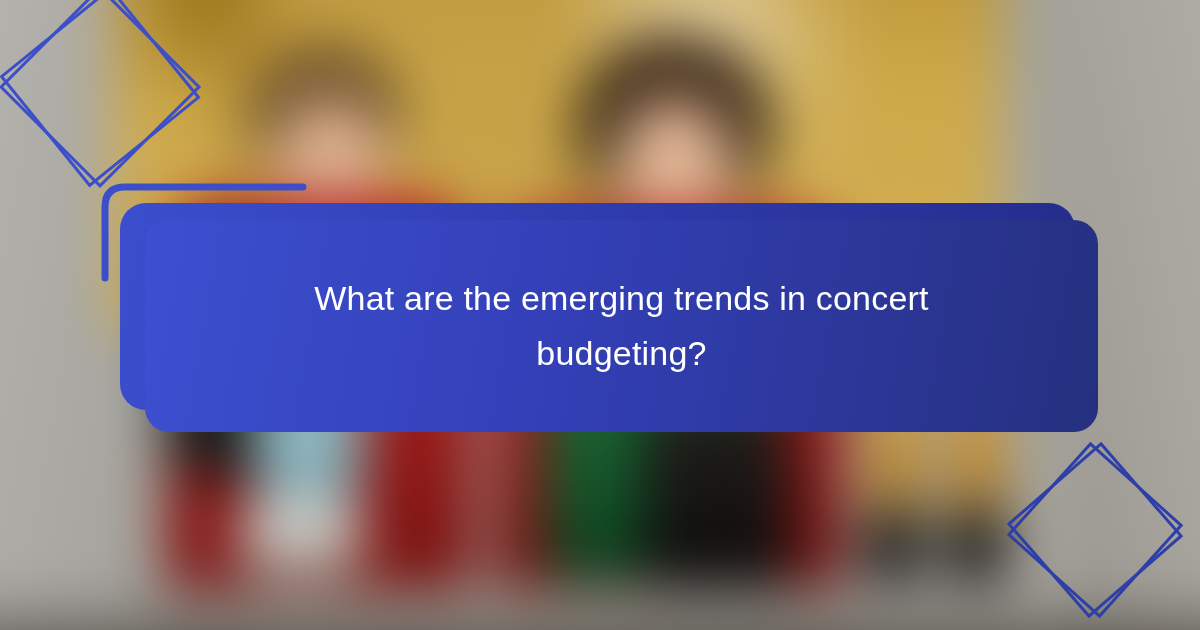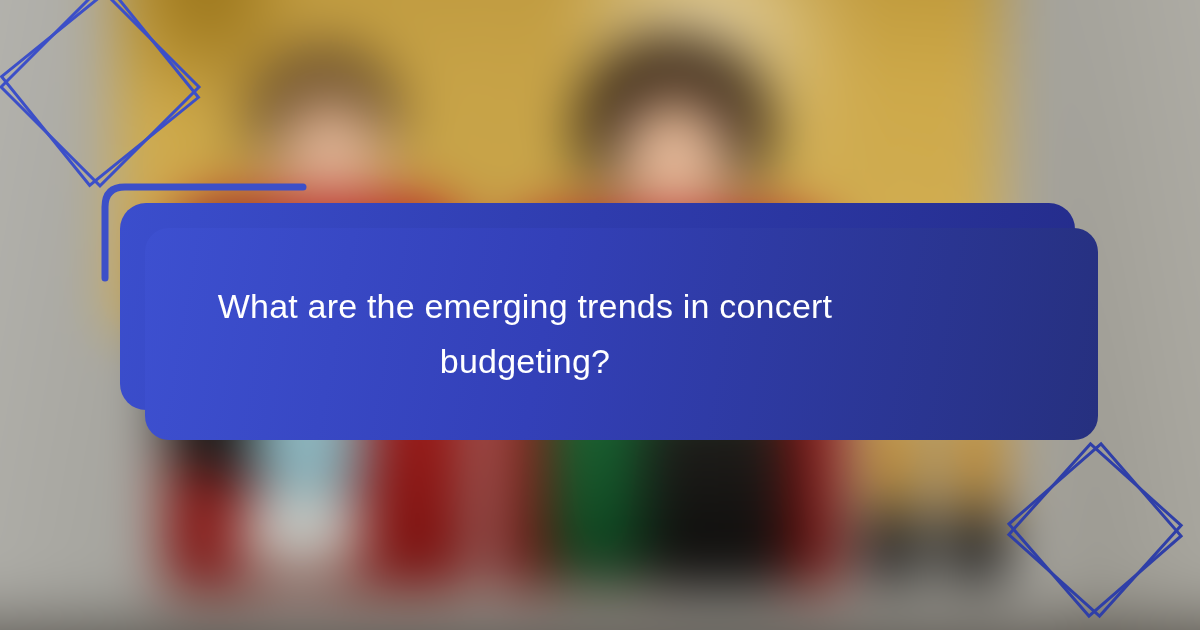--- a/index.html
+++ b/index.html
@@ -182,26 +182,27 @@
   
   .card-back {
     position:absolute;
     left:120px; top:203px;
     width:955px; height:207px;
     background:linear-gradient(100deg,#3b4ecd 0%,#2f3cae 48%,#242c8b 100%);
     border-radius:26px;
   }
   .card-front {
     position:absolute;
-    left:145px; top:228px;
+    left:145px; top:220px;
     width:953px; height:212px;
     background:linear-gradient(100deg,#3d50d0 0%,#3340b8 42%,#26307f 100%);
     border-radius:24px;
     display:flex;
     align-items:center;
+    justify-content:center;
   }
   .card-title {
     width:760px;
     text-align:center;
     color:#ffffff;
     font-family:"Liberation Sans", sans-serif;
     font-size:34px;
     font-weight:400;
     line-height:55px;
     letter-spacing:.2px;

